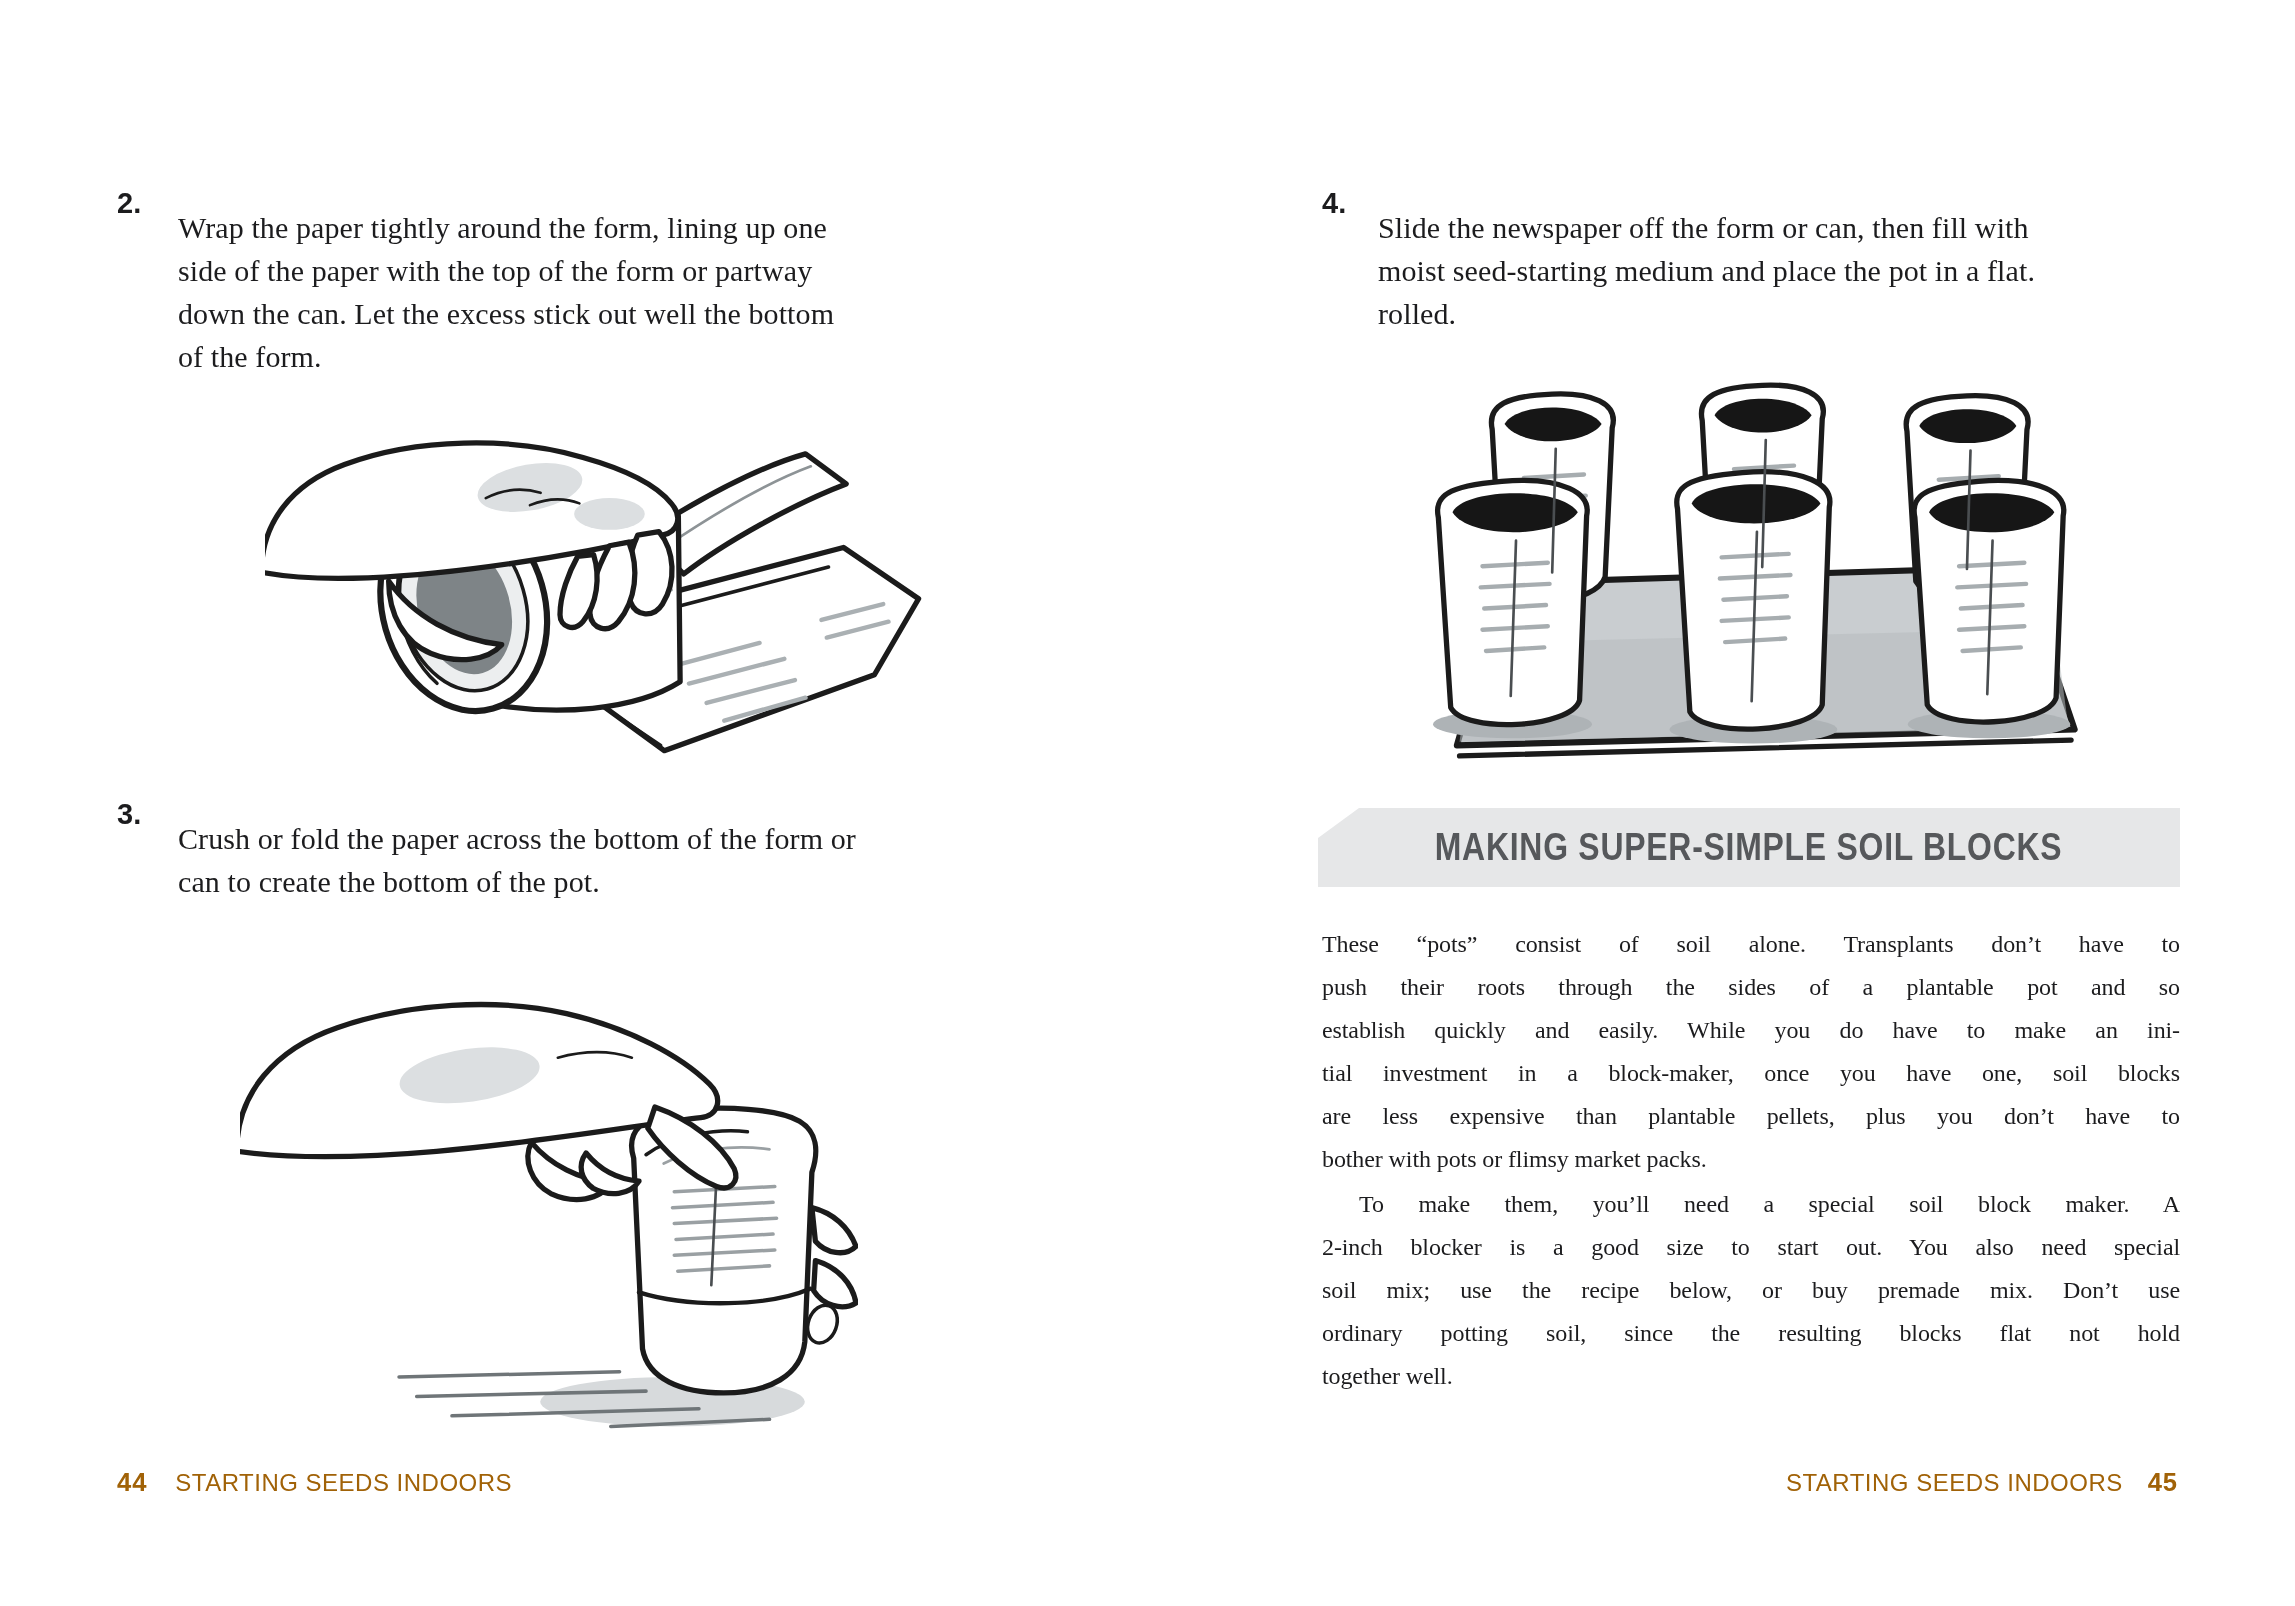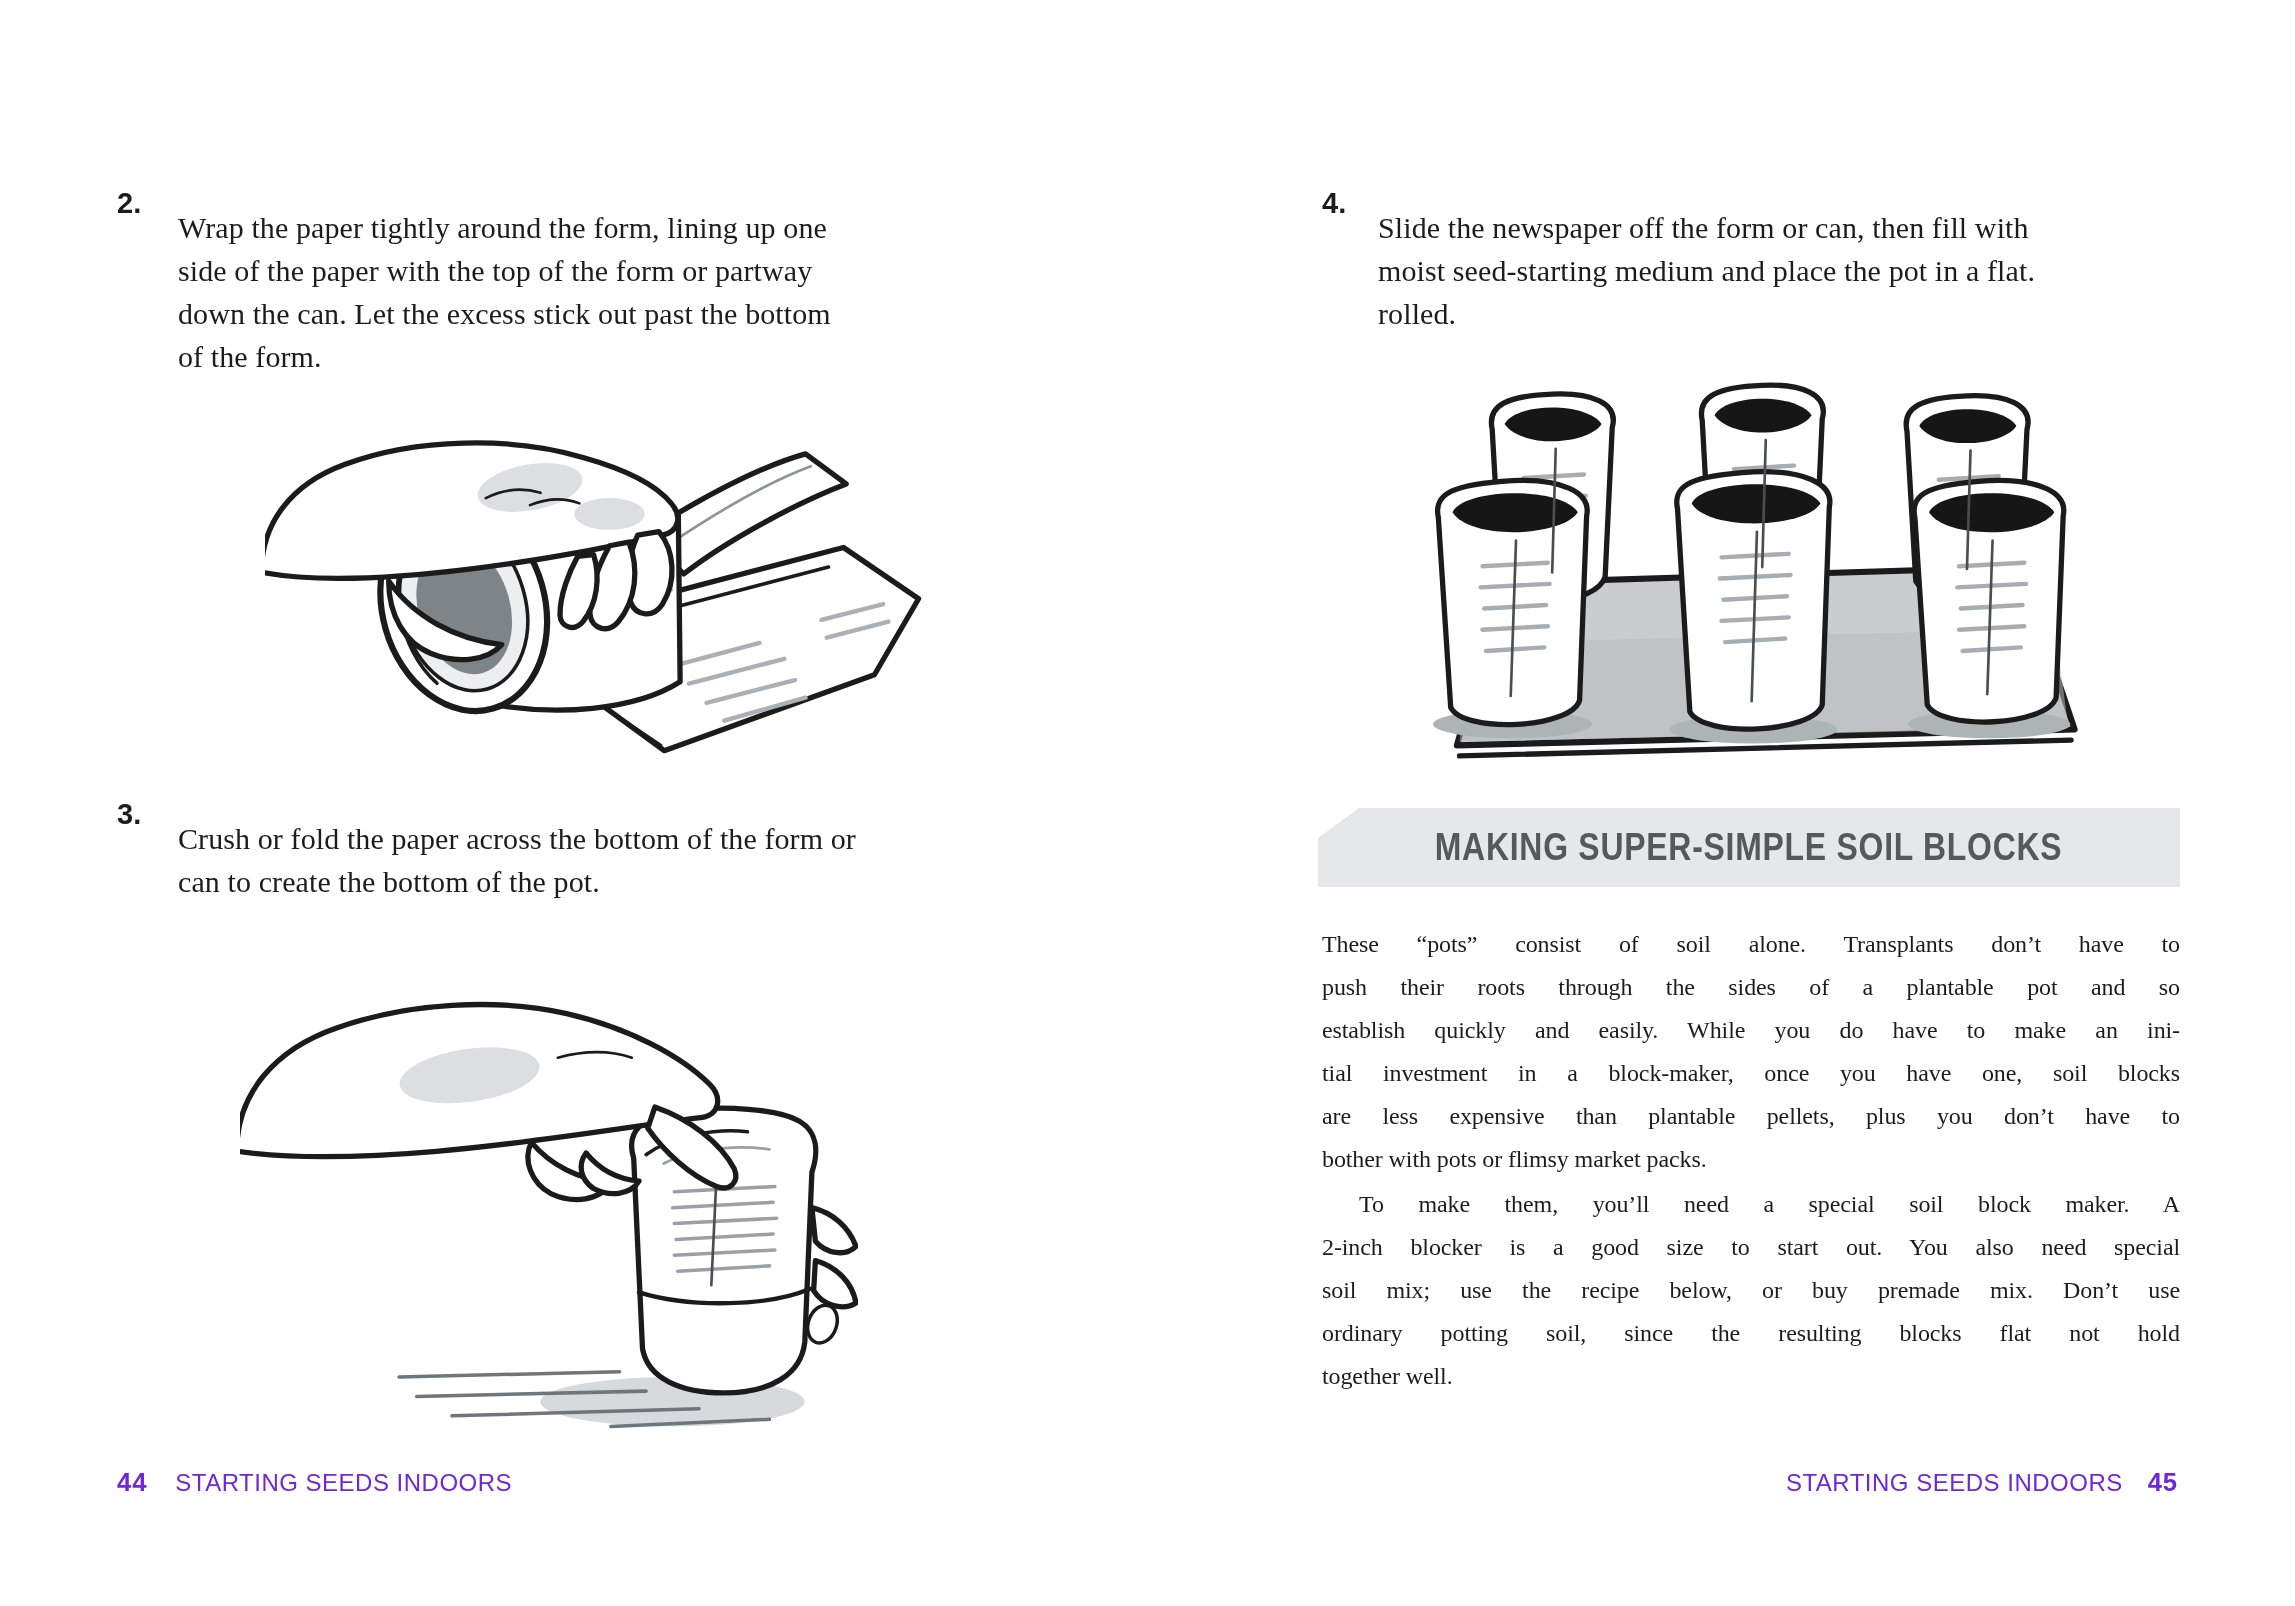--- a/index.html
+++ b/index.html
@@ -46,21 +46,21 @@
     font-family:"Liberation Sans",sans-serif;
     font-weight:700;font-size:38px;letter-spacing:0.9px;
     color:#56585b;
     transform:scaleX(.84);
     white-space:nowrap;
   }
 
   
   .footer{
     font-family:"Liberation Sans",sans-serif;
-    font-size:24px;letter-spacing:0.5px;color:#6d28d9;
+    font-size:24px;letter-spacing:0.5px;color:#a16207;
     display:flex;align-items:baseline;white-space:nowrap;
   }
   .footer .num{font-weight:700;font-size:25.6px;letter-spacing:0.9px;}
   .footer-left{left:117px;top:1468px;}
   .footer-left .num{margin-right:28px;}
   .footer-right{right:117px;top:1468px;}
   .footer-right .num{margin-left:25px;}
 
   figure{margin:0;}
   svg{display:block;}
@@ -70,21 +70,21 @@
 
 <div class="spread">
 
   <div>
 
     <section class="abs step step-2" style="left:117px;top:182px;width:848px;">
       <span class="step-num">2.</span>
       <div class="step-lines">
         <div class="line">Wrap the paper tightly around the form, lining up one</div>
         <div class="line">side of the paper with the top of the form or partway</div>
-        <div class="line">down the can. Let the excess stick out past the bottom</div>
+        <div class="line">down the can. Let the excess stick out well the bottom</div>
         <div class="line">of the form.</div>
       </div>
     </section>
 
     <figure class="abs" style="left:265px;top:399px;">
       <svg width="658" height="358" viewBox="0 0 745 405">
         <g stroke="#1b1b1b" stroke-width="6" fill="#ffffff" stroke-linecap="round" stroke-linejoin="round">
 
           <path d="M 372 242 L 655 168 L 740 226 L 690 312 L 452 398 L 348 322 Z"></path>
           <path d="M 386 256 L 638 190" stroke-width="4" fill="none"></path>

